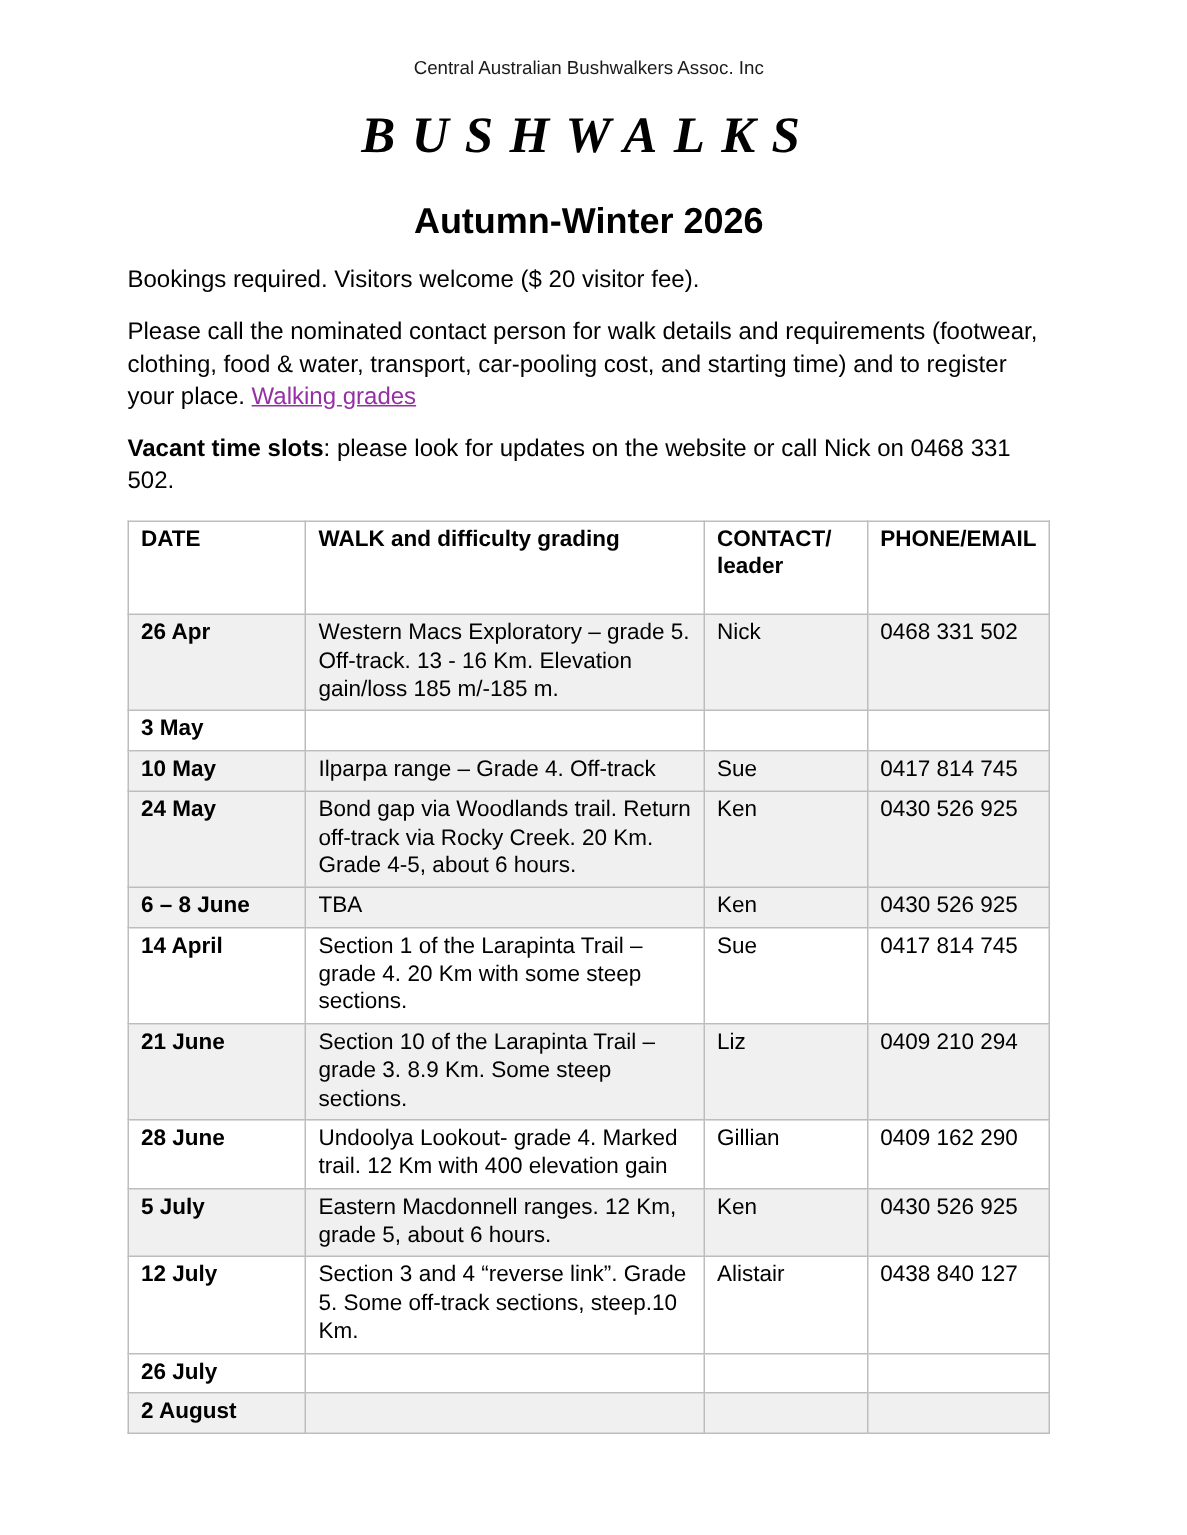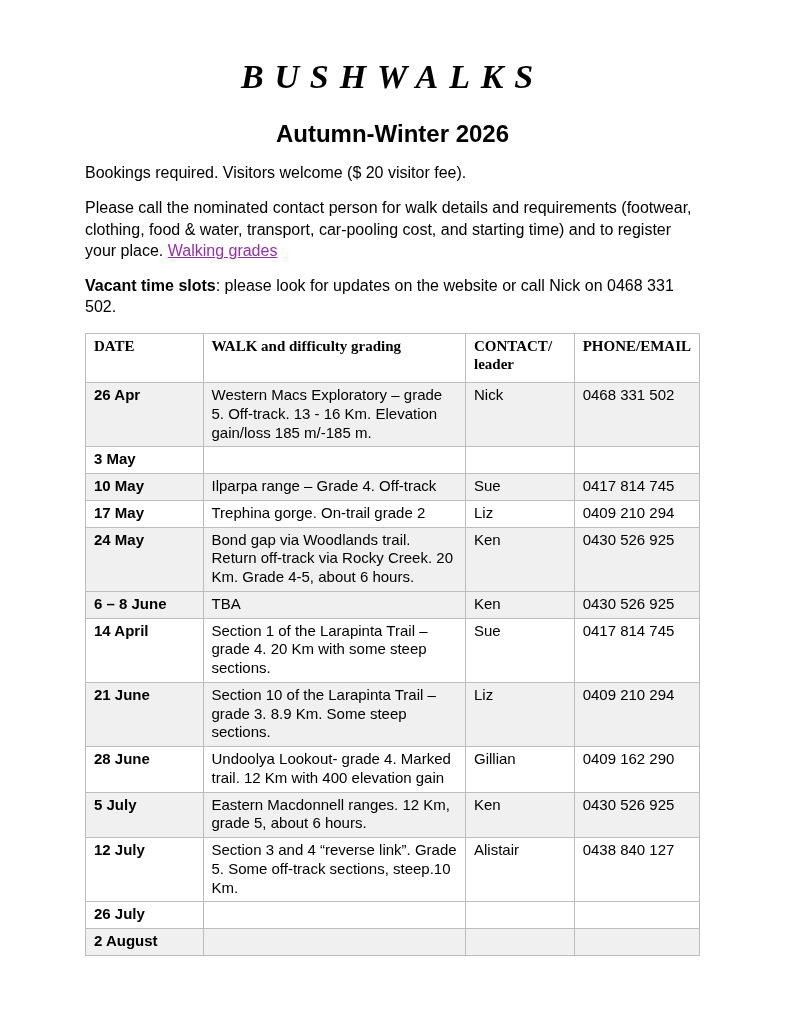--- a/index.html
+++ b/index.html
@@ -53,36 +53,37 @@
     margin-top:15px;
     font-size:15px;
     line-height:1.25;
   }
   table.walks th, table.walks td {
     border:1px solid var(--table-border, #bdbdbd);
     padding:3px 8px 4px 8px;
     text-align:left;
     vertical-align:top;
   }
-  table.walks th { font-weight:bold; padding-bottom:8px;font-family:Liberation Serif, serif; }
+  table.walks th { font-weight:bold; padding-bottom:21px; }
   table.walks tr.shaded td { background:var(--row-shade, #f0f0f0); }
   .c-date { width:19.5%; }
   .c-walk { width:44%;margin-top:41px; }
   .c-contact { width:17.8%; }
   .c-phone { width:18.7%; }
   .th-line { display:block; }
   td.c-date b { font-weight:bold; }
   
   table.walks td { height:17px; }
 </style>
 </head>
 <body>
 
 <div class="page">
 
+  <div class="org-line">Central Australian Bushwalkers Assoc. Inc</div>
 
   <h1 class="title">BUSHWALKS</h1>
 
   <h2 class="season">Autumn-Winter 2026</h2>
 
   <p class="body-text">
     <span>Bookings required. Visitors welcome ($ 20 visitor fee).</span>
   </p>
 
   <p class="body-text">
@@ -116,26 +117,20 @@
           <td class="c-date"><b>3 May</b><span></span></td>
           <td class="c-walk"></td>
           <td class="c-contact"></td>
           <td class="c-phone"></td>
         </tr>
         <tr class="shaded">
           <td class="c-date"><b>10 May</b><span></span></td>
           <td class="c-walk">Ilparpa range – Grade 4. Off-track</td>
           <td class="c-contact">Sue</td>
           <td class="c-phone">0417 814 745</td>
-        </tr>
-        <tr>
-          <td class="c-date"><b>17 May</b><span></span></td>
-          <td class="c-walk">Trephina gorge. On-trail grade 2</td>
-          <td class="c-contact">Liz</td>
-          <td class="c-phone">0409 210 294</td>
         </tr>
         <tr class="shaded">
           <td class="c-date"><b>24 May</b><span></span></td>
           <td class="c-walk">Bond gap via Woodlands trail. Return off-track via Rocky Creek. 20 Km. Grade 4-5, about 6 hours.</td>
           <td class="c-contact">Ken</td>
           <td class="c-phone">0430 526 925</td>
         </tr>
         <tr class="shaded">
           <td class="c-date"><b>6 – 8 June</b><span></span></td>
           <td class="c-walk">TBA</td>

